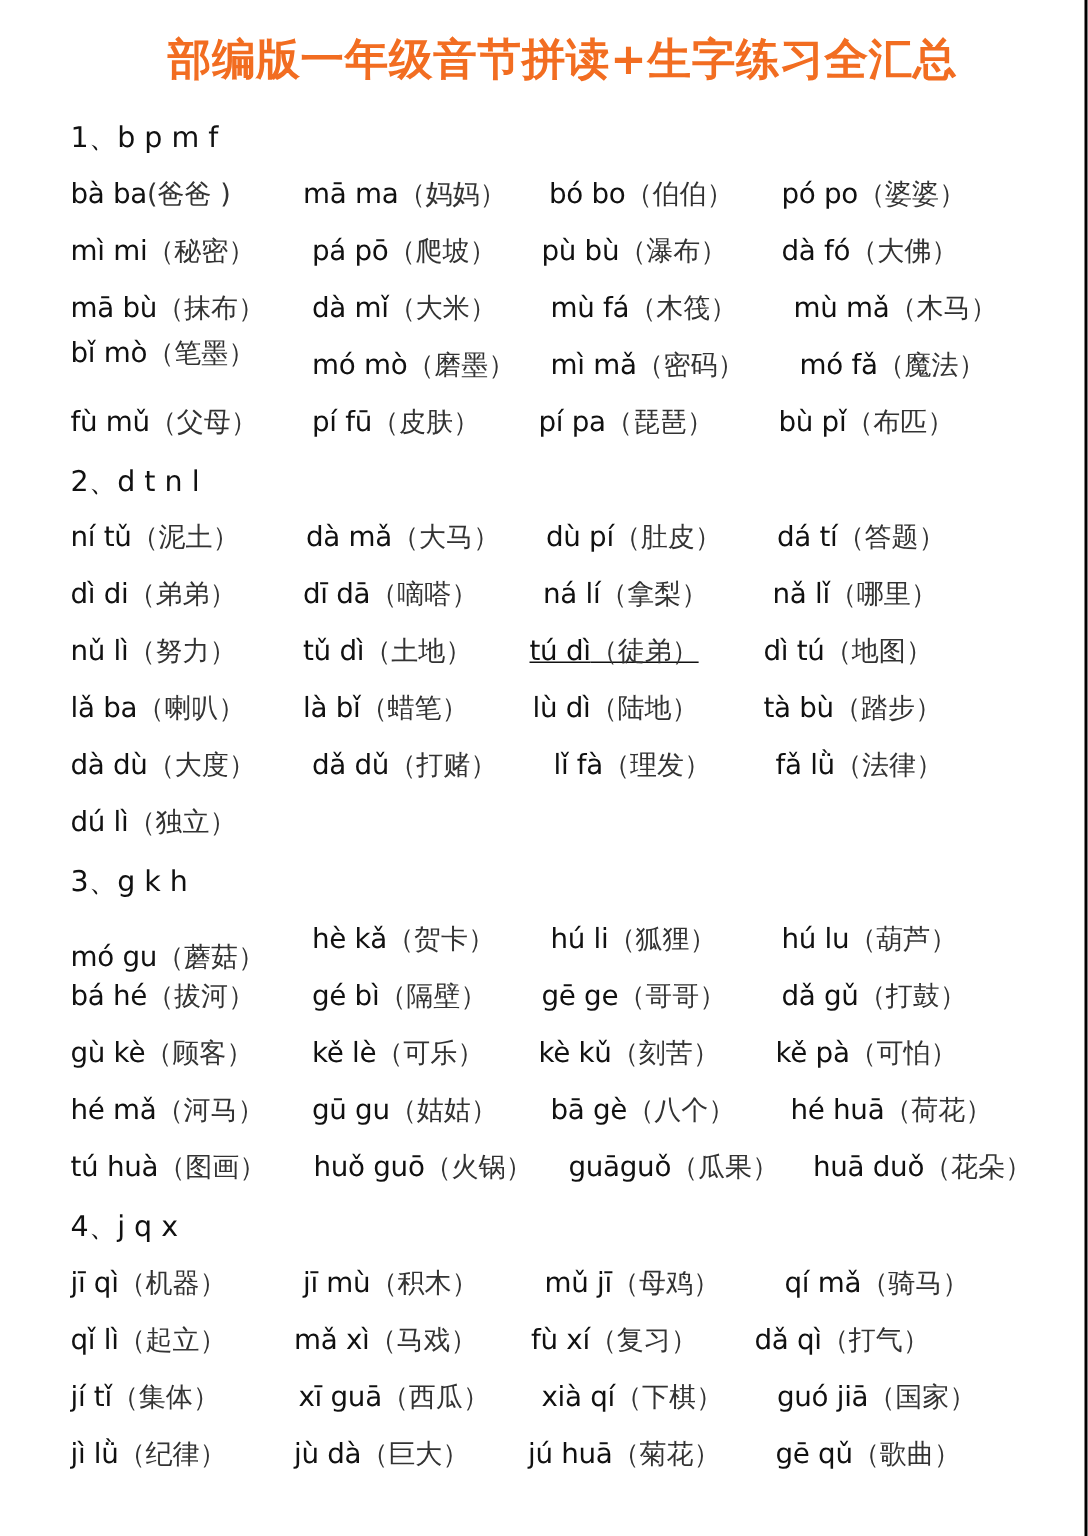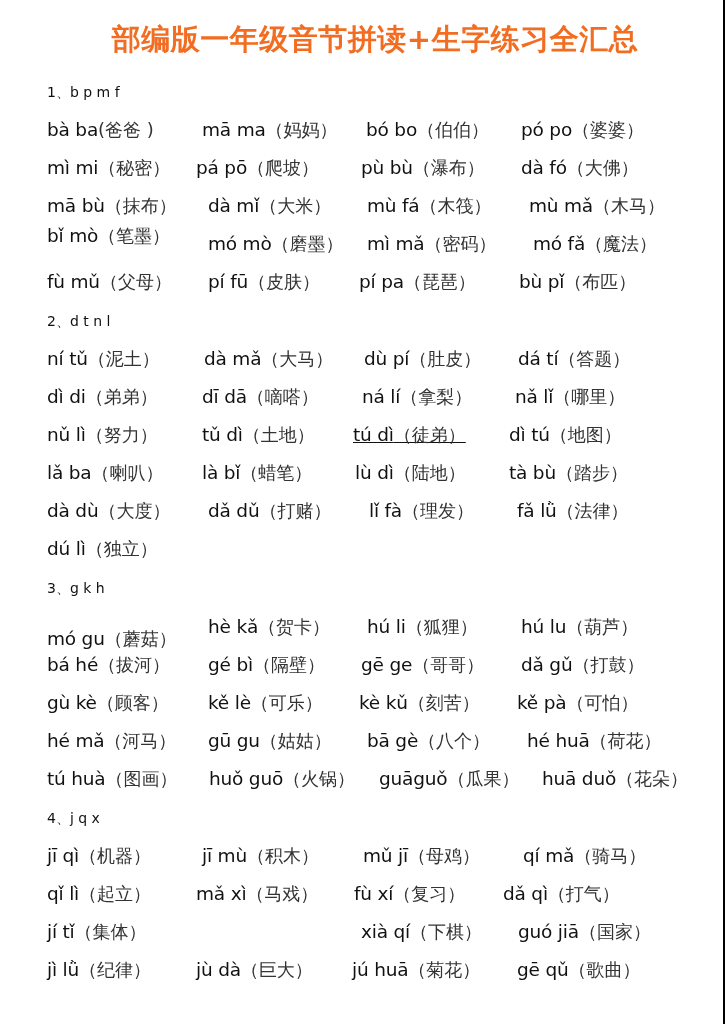--- a/index.html
+++ b/index.html
@@ -31,21 +31,21 @@
     text-align: center;
     font-size: 29px;
     font-weight: bold;
     color: #f26d21;
     letter-spacing: 0.5px;
     white-space: nowrap;
   }
   .section-head {
     position: absolute;
     left: 47px;
-    font-size: 14px;
+    font-size: 19px;
     color: #111111;
     white-space: nowrap;
     line-height: 24px;
   }
   .item {
     position: absolute;
     white-space: nowrap;
     font-size: 18.5px;
     line-height: 24px;
   }
@@ -68,21 +68,21 @@
   <div class="title">部编版一年级音节拼读+生字练习全汇总</div>
 
   <div class="section-head" style="top:80px;">1、b p m f</div>
 
   <div class="item" style="left:47px;top:118px;"><span class="py">bà ba</span><span class="hz">(爸爸 )</span></div>
   <div class="item" style="left:202px;top:118px;"><span class="py">mā ma</span><span class="hz">（妈妈）</span></div>
   <div class="item" style="left:366px;top:118px;"><span class="py">bó bo</span><span class="hz">（伯伯）</span></div>
   <div class="item" style="left:521px;top:118px;"><span class="py">pó po</span><span class="hz">（婆婆）</span></div>
 
   <div class="item" style="left:47px;top:156px;"><span class="py">mì mi</span><span class="hz">（秘密）</span></div>
-  <div class="item" style="left:196px;top:156px;"><span class="py">pá pō</span><span class="hz">（爬坡）</span></div>
+  <div class="item" style="left:208px;top:156px;"><span class="py">pá pō</span><span class="hz">（爬坡）</span></div>
   <div class="item" style="left:361px;top:156px;"><span class="py">pù bù</span><span class="hz">（瀑布）</span></div>
   <div class="item" style="left:521px;top:156px;"><span class="py">dà fó</span><span class="hz">（大佛）</span></div>
 
   <div class="item" style="left:47px;top:194px;"><span class="py">mā bù</span><span class="hz">（抹布）</span></div>
   <div class="item" style="left:208px;top:194px;"><span class="py">dà mǐ</span><span class="hz">（大米）</span></div>
   <div class="item" style="left:367px;top:194px;"><span class="py">mù fá</span><span class="hz">（木筏）</span></div>
   <div class="item" style="left:529px;top:194px;"><span class="py">mù mǎ</span><span class="hz">（木马）</span></div>
 
   <div class="item" style="left:47px;top:224px;"><span class="py">bǐ mò</span><span class="hz">（笔墨）</span></div>
   <div class="item" style="left:208px;top:232px;"><span class="py">mó mò</span><span class="hz">（磨墨）</span></div>
@@ -156,20 +156,21 @@
   <div class="item" style="left:202px;top:844px;"><span class="py">jī mù</span><span class="hz">（积木）</span></div>
   <div class="item" style="left:363px;top:844px;"><span class="py">mǔ jī</span><span class="hz">（母鸡）</span></div>
   <div class="item" style="left:523px;top:844px;"><span class="py">qí mǎ</span><span class="hz">（骑马）</span></div>
 
   <div class="item" style="left:47px;top:882px;"><span class="py">qǐ lì</span><span class="hz">（起立）</span></div>
   <div class="item" style="left:196px;top:882px;"><span class="py">mǎ xì</span><span class="hz">（马戏）</span></div>
   <div class="item" style="left:354px;top:882px;"><span class="py">fù xí</span><span class="hz">（复习）</span></div>
   <div class="item" style="left:503px;top:882px;"><span class="py">dǎ qì</span><span class="hz">（打气）</span></div>
 
   <div class="item" style="left:47px;top:920px;"><span class="py">jí tǐ</span><span class="hz">（集体）</span></div>
+  <div class="item" style="left:199px;top:920px;"><span class="py">xī guā</span><span class="hz">（西瓜）</span></div>
   <div class="item" style="left:361px;top:920px;"><span class="py">xià qí</span><span class="hz">（下棋）</span></div>
   <div class="item" style="left:518px;top:920px;"><span class="py">guó jiā</span><span class="hz">（国家）</span></div>
 
   <div class="item" style="left:47px;top:958px;"><span class="py">jì lǜ</span><span class="hz">（纪律）</span></div>
   <div class="item" style="left:196px;top:958px;"><span class="py">jù dà</span><span class="hz">（巨大）</span></div>
   <div class="item" style="left:352px;top:958px;"><span class="py">jú huā</span><span class="hz">（菊花）</span></div>
   <div class="item" style="left:517px;top:958px;"><span class="py">gē qǔ</span><span class="hz">（歌曲）</span></div>
 
 </div>
 

